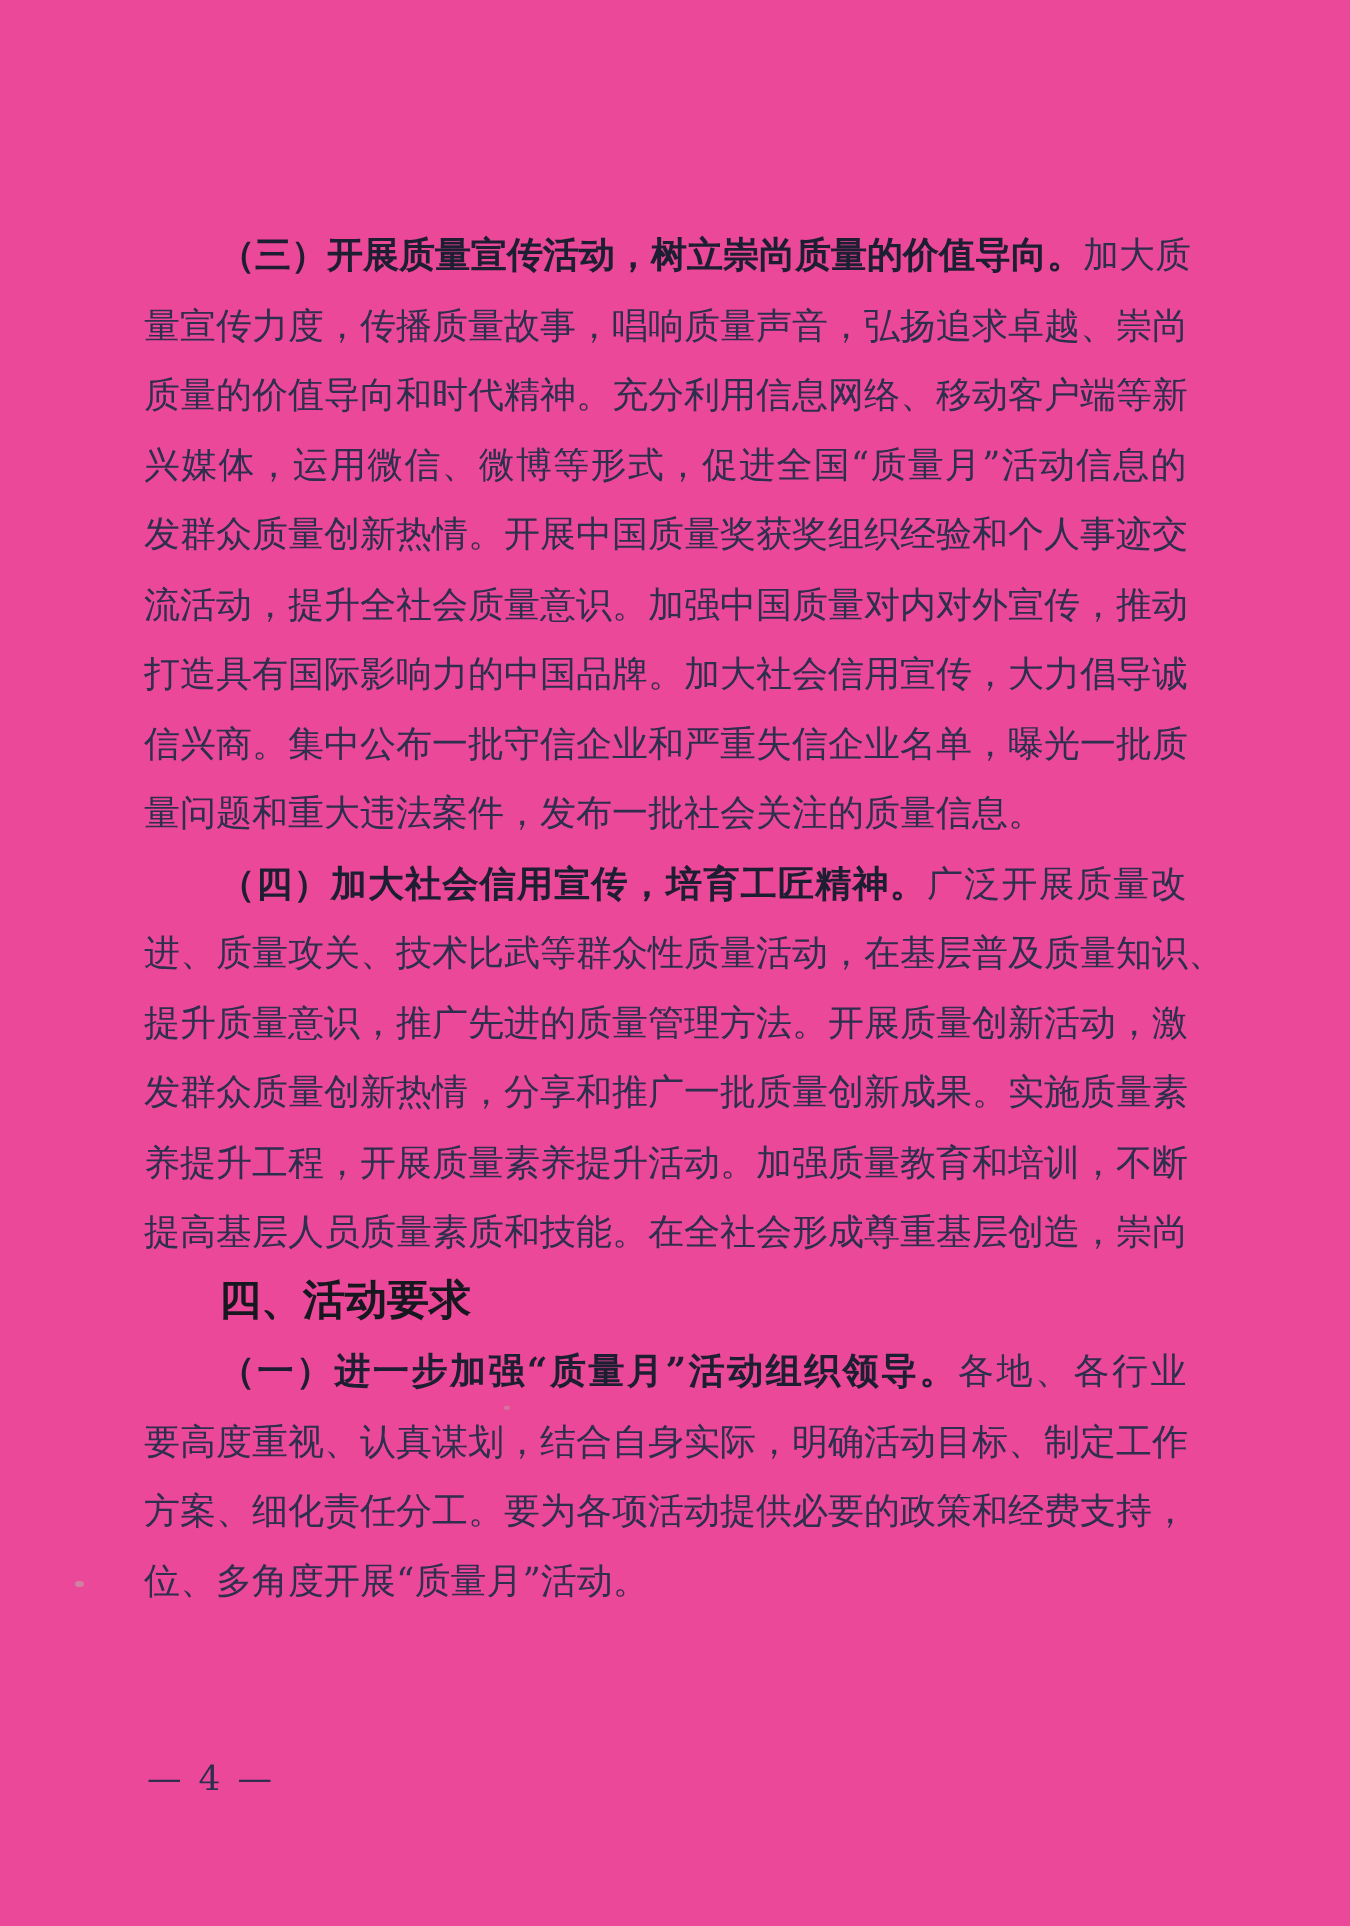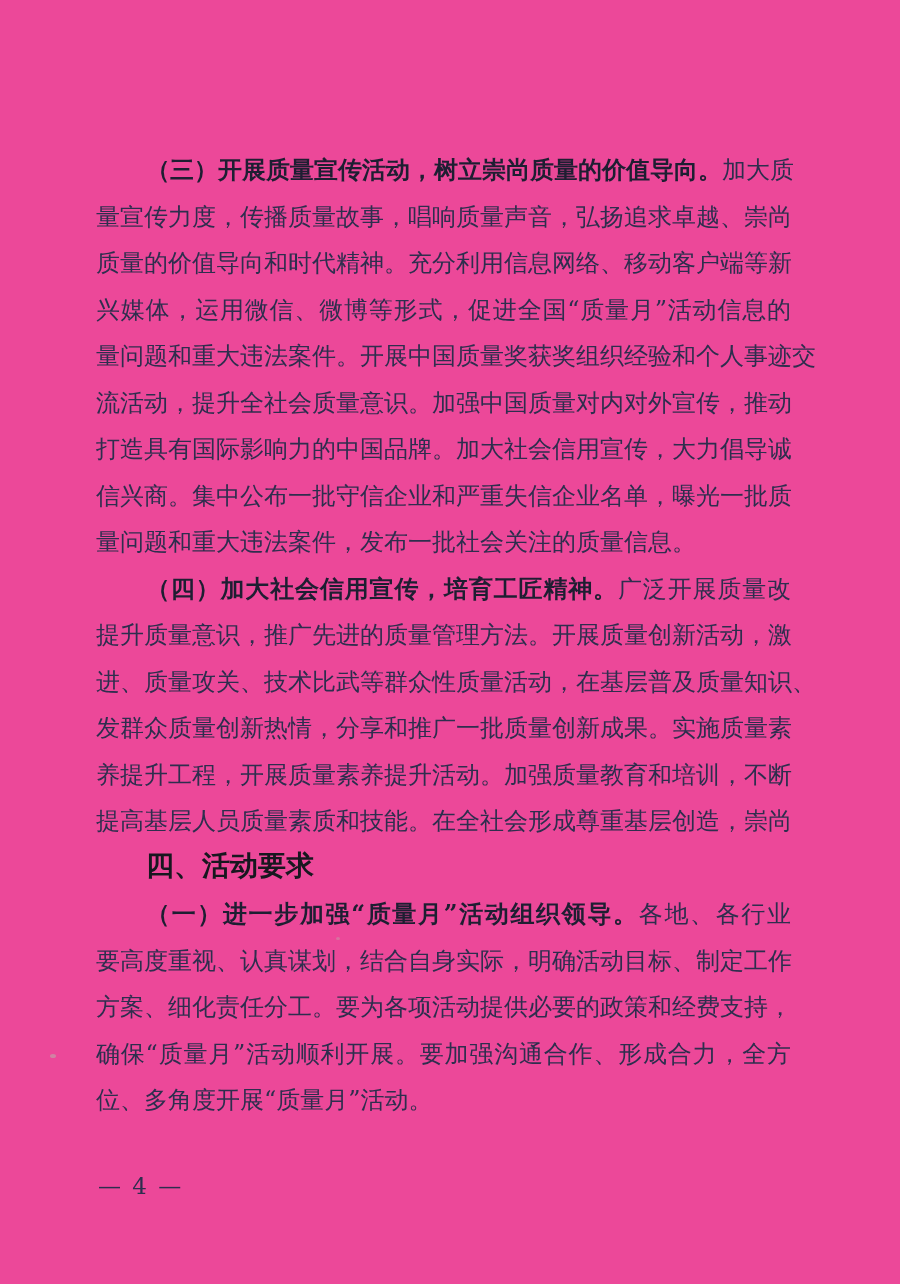--- a/index.html
+++ b/index.html
@@ -47,21 +47,21 @@
     font-weight: bold;
     color: #1e1e32;
   }
   .lead-rest {
     color: #2e2e4e;
   }
   .section-heading {
     height: 46.5px;
     line-height: 46.5px;
     padding-left: 50px;
-    font-family: Liberation Mono, monospace;
+    font-family: Liberation Serif, serif;
     font-size: 28px;
     font-weight: bold;
     color: #17171f;
     text-align: left;
     text-align-last: left;
   }
   .footer {
     position: absolute;
     left: 98px;
     top: 1166px;
@@ -87,47 +87,46 @@
 
   <div class="textblock">
 
     <div class="para">
       <div class="line indent">
         <span class="lead-bold">（三）开展质量宣传活动，树立崇尚质量的价值导向。</span><span class="lead-rest">加大质</span>
       </div>
       <div class="line">量宣传力度，传播质量故事，唱响质量声音，弘扬追求卓越、崇尚</div>
       <div class="line">质量的价值导向和时代精神。充分利用信息网络、移动客户端等新</div>
       <div class="line">兴媒体，运用微信、微博等形式，促进全国“质量月”活动信息的</div>
-      <div class="line">量问题和重大违法案件。开展中国质量奖获奖组织经验和个人事迹交</div>
+      <div class="line">发群众质量创新热情。开展中国质量奖获奖组织经验和个人事迹交</div>
       <div class="line">流活动，提升全社会质量意识。加强中国质量对内对外宣传，推动</div>
       <div class="line">打造具有国际影响力的中国品牌。加大社会信用宣传，大力倡导诚</div>
       <div class="line">信兴商。集中公布一批守信企业和严重失信企业名单，曝光一批质</div>
       <div class="line para-end">量问题和重大违法案件，发布一批社会关注的质量信息。</div>
     </div>
 
     <div class="para">
       <div class="line indent">
         <span class="lead-bold">（四）加大社会信用宣传，培育工匠精神。</span><span class="lead-rest">广泛开展质量改</span>
       </div>
+      <div class="line">进、质量攻关、技术比武等群众性质量活动，在基层普及质量知识、</div>
       <div class="line">提升质量意识，推广先进的质量管理方法。开展质量创新活动，激</div>
-      <div class="line">进、质量攻关、技术比武等群众性质量活动，在基层普及质量知识、</div>
       <div class="line">发群众质量创新热情，分享和推广一批质量创新成果。实施质量素</div>
       <div class="line">养提升工程，开展质量素养提升活动。加强质量教育和培训，不断</div>
       <div class="line">提高基层人员质量素质和技能。在全社会形成尊重基层创造，崇尚</div>
     </div>
 
     <div class="section-heading">四、活动要求</div>
 
     <div class="para">
       <div class="line indent">
         <span class="lead-bold">（一）进一步加强“质量月”活动组织领导。</span><span class="lead-rest">各地、各行业</span>
       </div>
       <div class="line">要高度重视、认真谋划，结合自身实际，明确活动目标、制定工作</div>
       <div class="line">方案、细化责任分工。要为各项活动提供必要的政策和经费支持，</div>
-      <div class="line">确保“质量月”活动顺利开展。要加强沟通合作、形成合力，全方</div>
       <div class="line para-end">位、多角度开展“质量月”活动。</div>
     </div>
 
   </div>
 
   <div class="footer">— 4 —</div>
 
   <div class="scan-speck speck-a"></div>
   <div class="scan-speck speck-b"></div>
 

